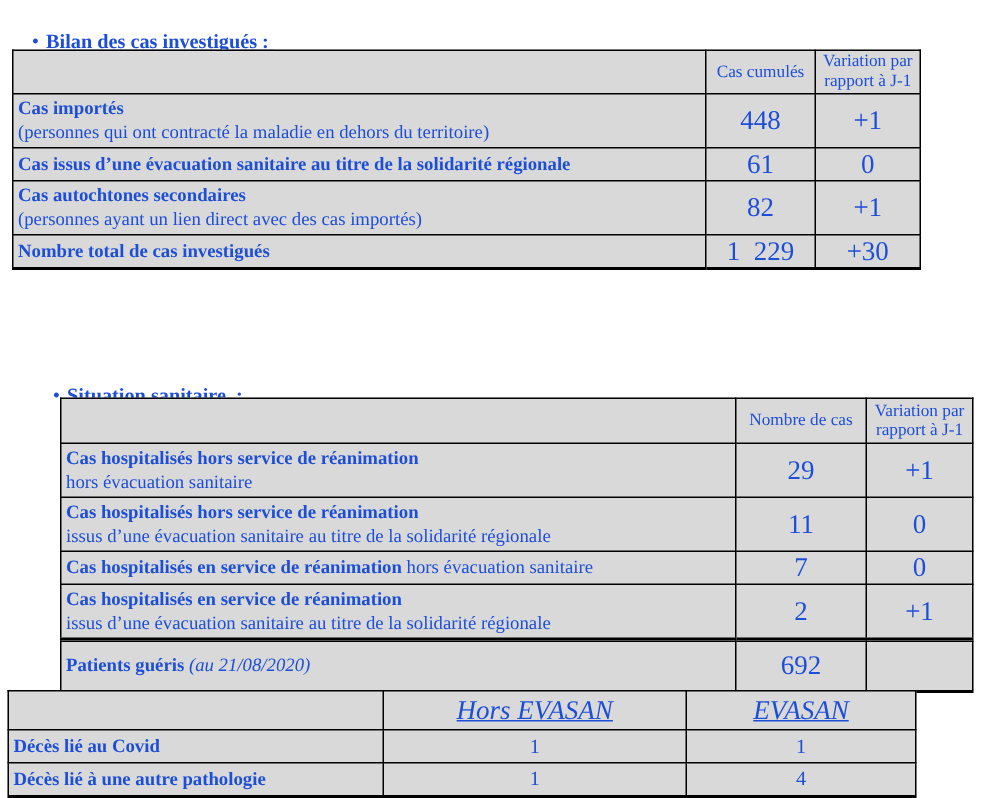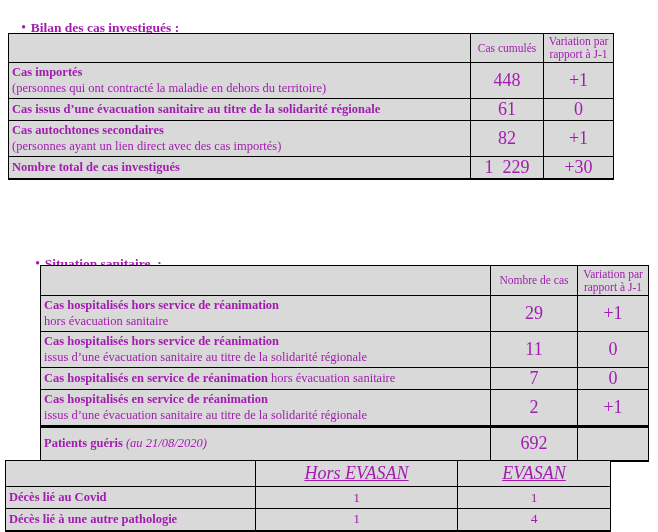--- a/index.html
+++ b/index.html
@@ -3,21 +3,21 @@
 <meta charset="utf-8">
 <style>
   * { box-sizing: border-box; }
   html, body { margin: 0; padding: 0; background: #ffffff; }
   .page {
     position: relative;
     width: 658px;
     height: 532px;
     background: #ffffff;
     font-family: "Liberation Serif", serif;
-    color: #a21caf;
+    color: #1d4ed8;
     overflow: hidden;
   }
   .heading {
     position: absolute;
     font-weight: bold;
     font-size: 13.5px;
     white-space: pre;
   }
   .heading .bullet { text-decoration: none; margin-right: 5px; font-size: 12px; vertical-align: 1px; }
   .heading .ul { text-decoration: underline; white-space: pre; }

